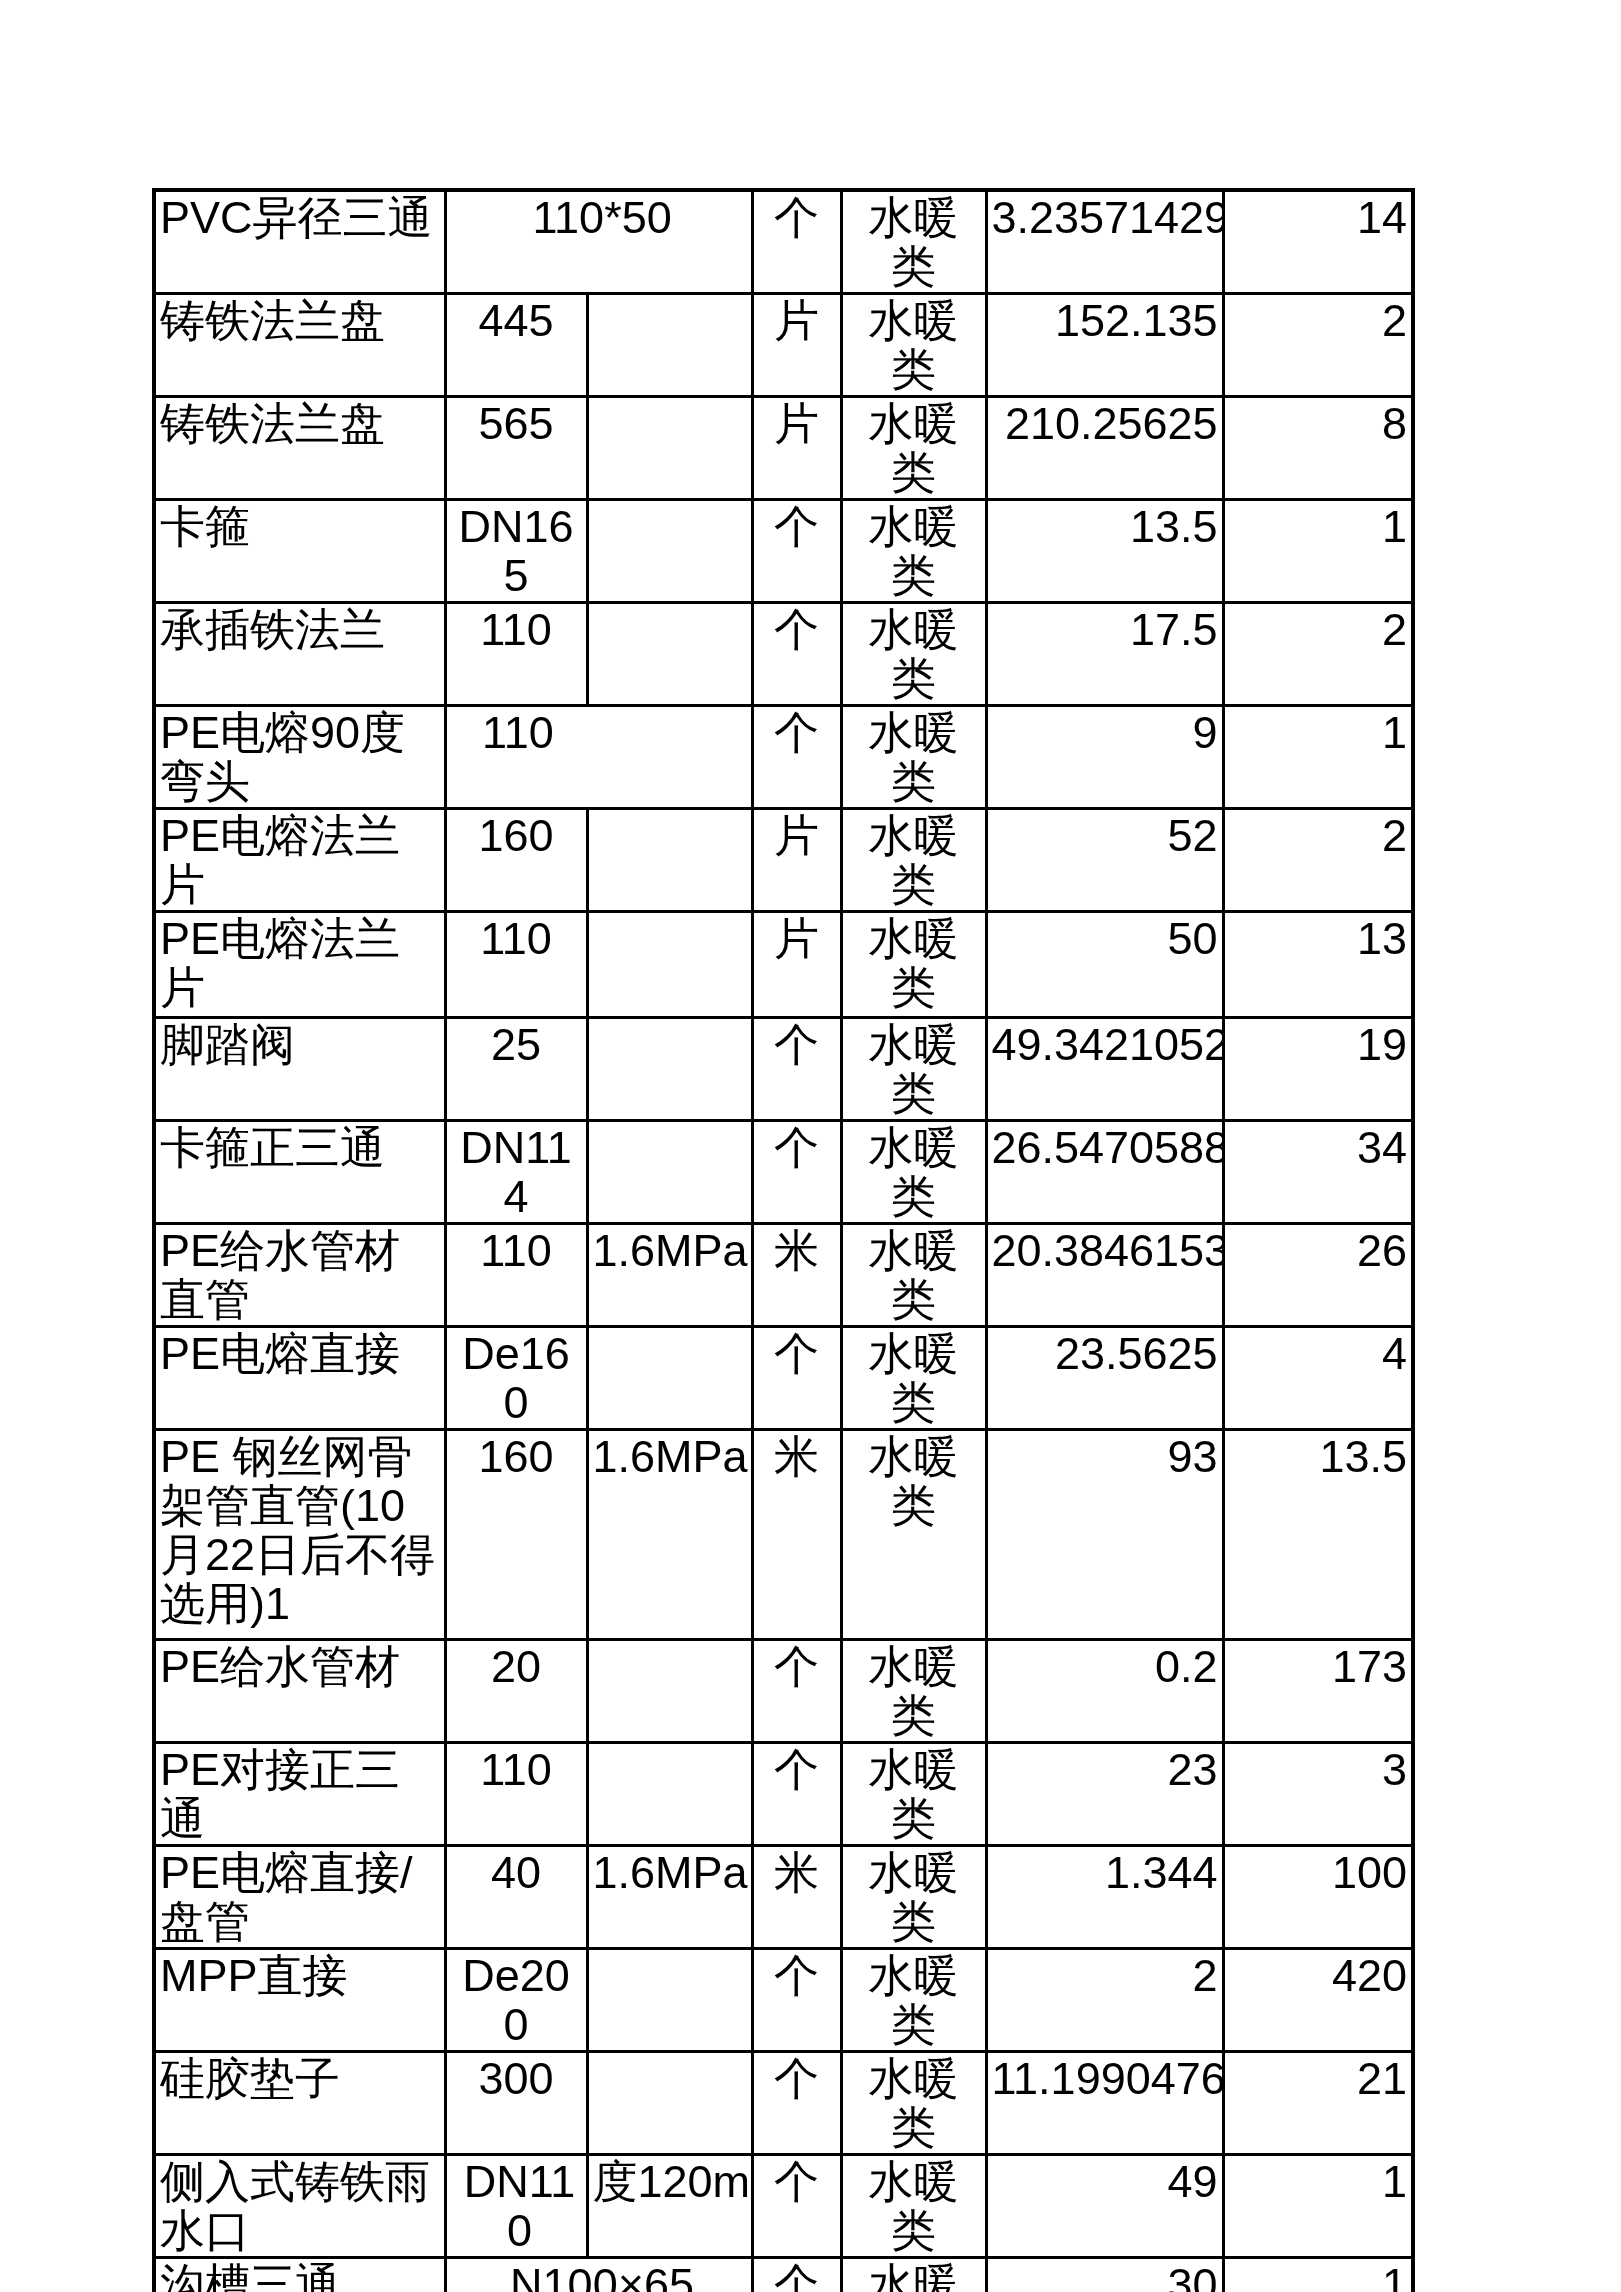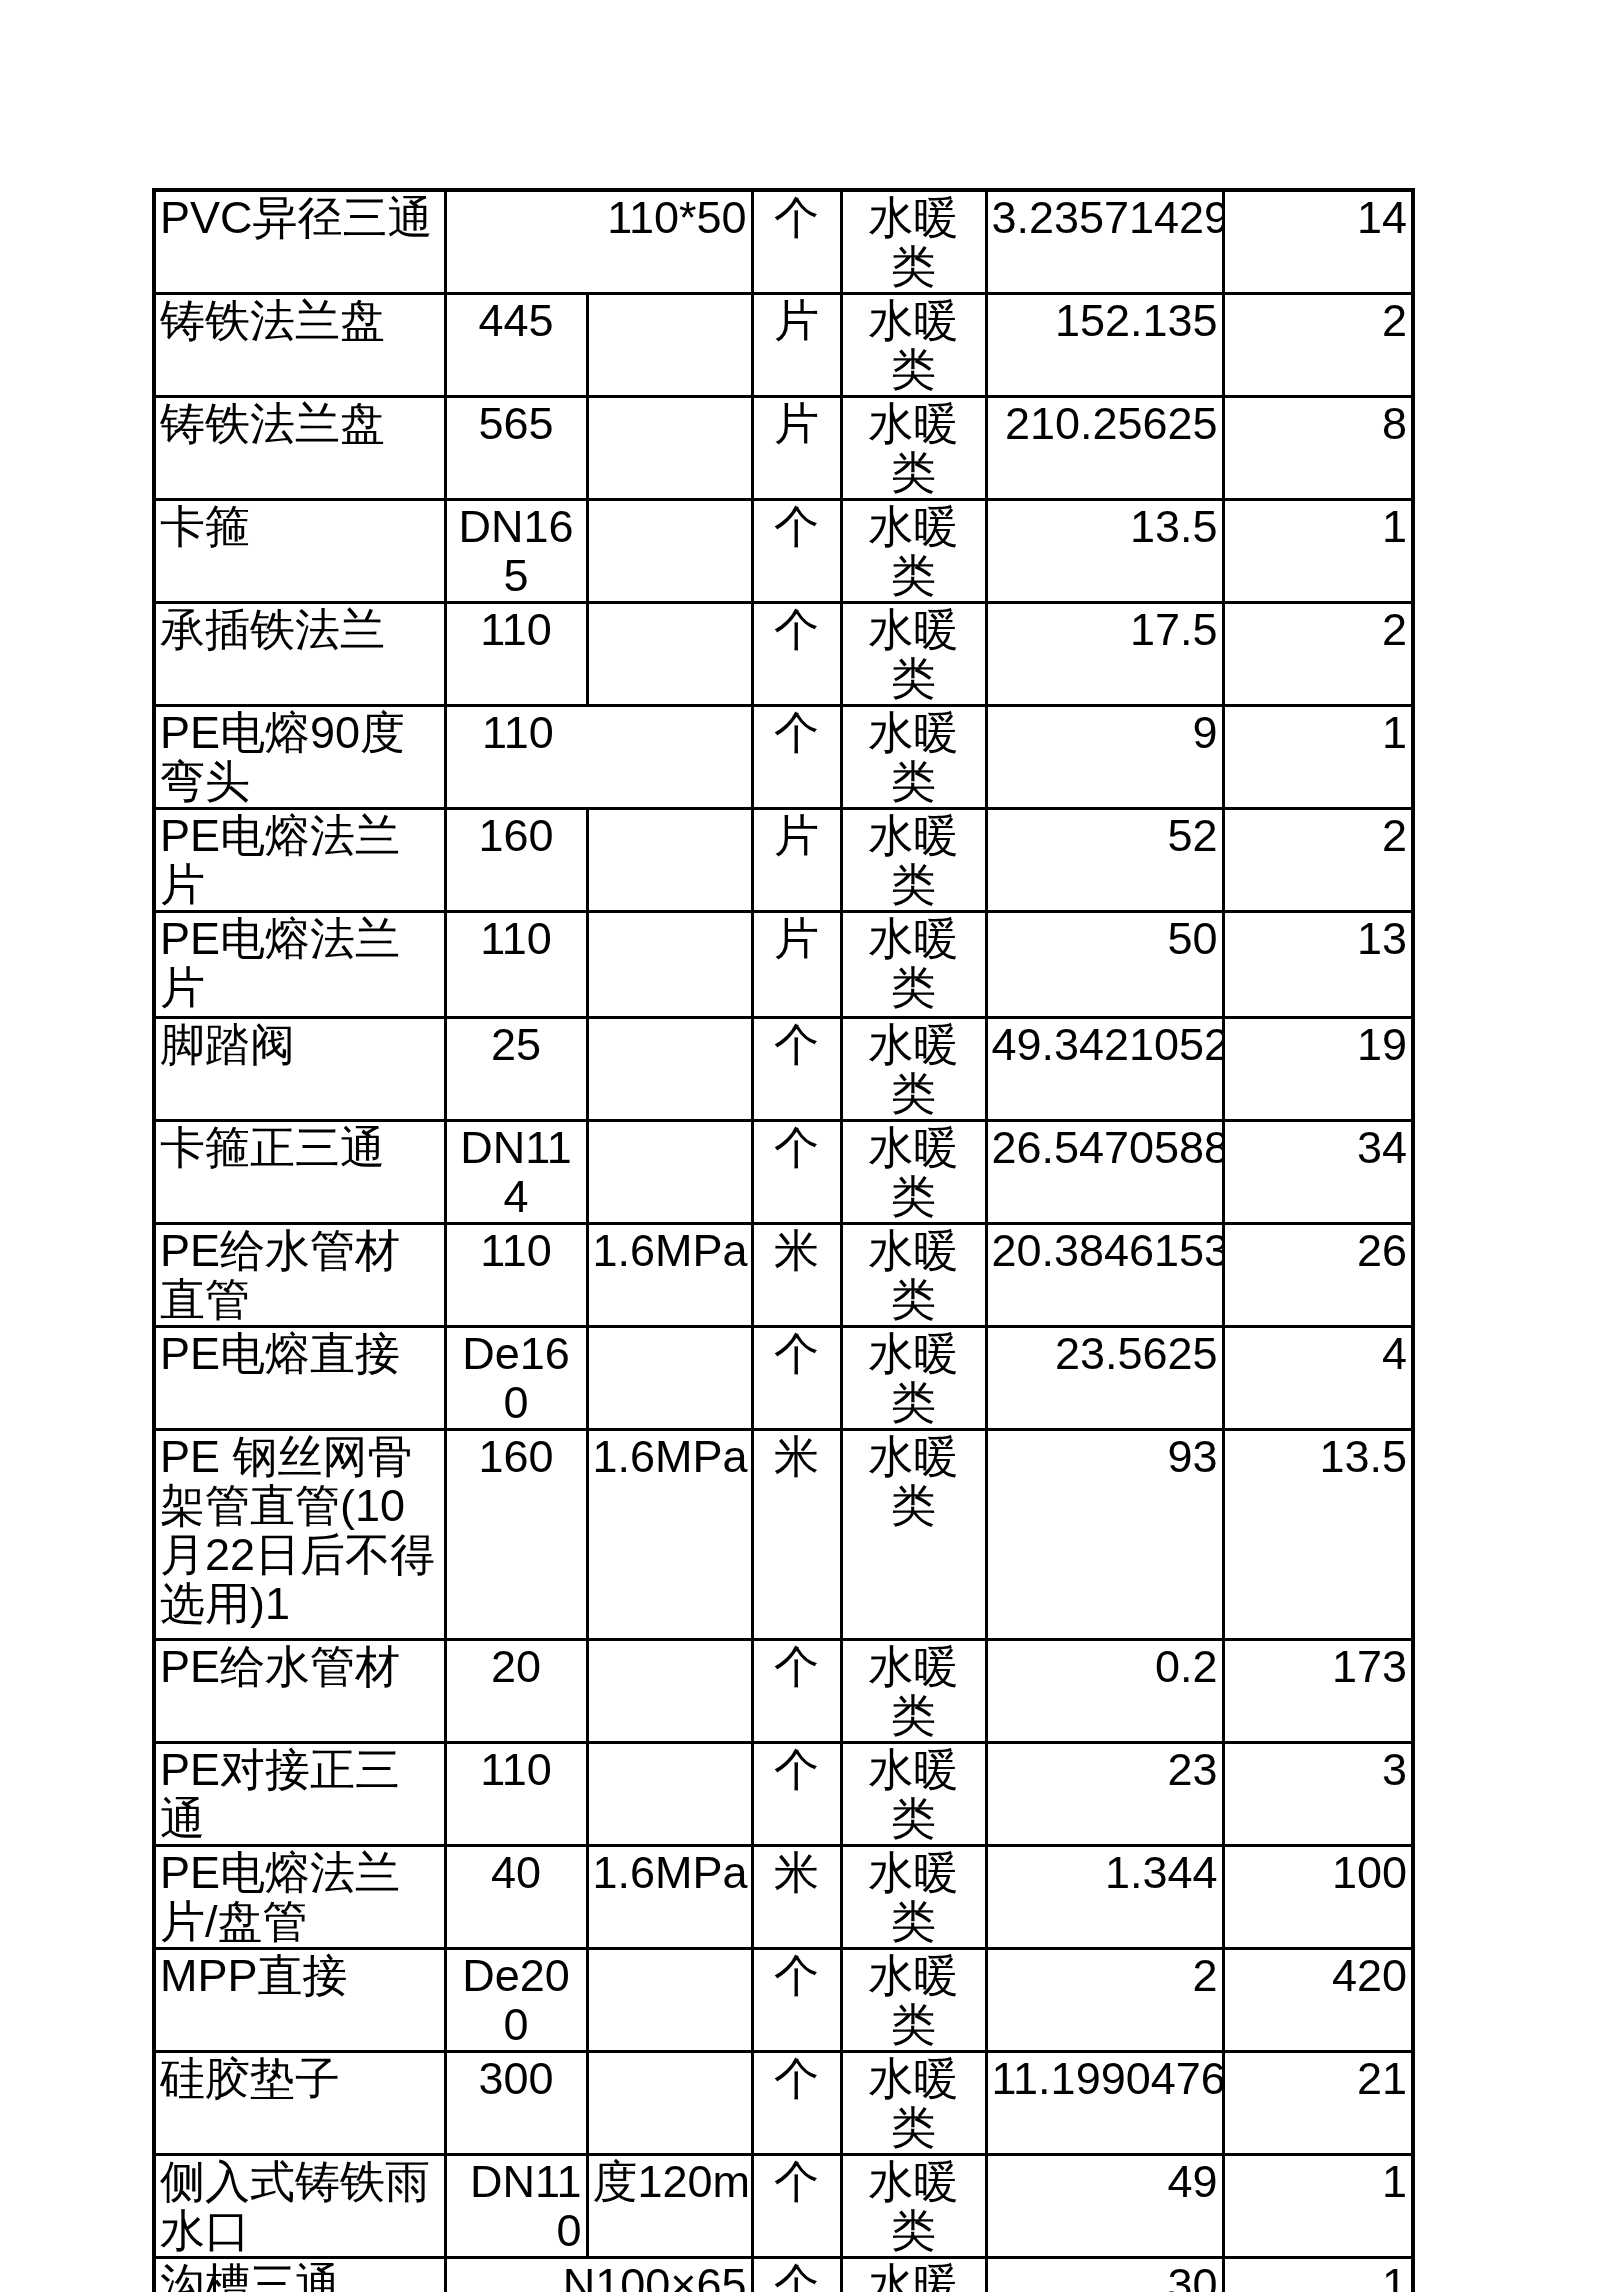--- a/index.html
+++ b/index.html
@@ -29,21 +29,21 @@
     border: 3.9px solid #000;
     font-size: 45px;
     line-height: 49px;
     vertical-align: top;
     padding: 1px 3.9px;
     overflow: hidden;
     word-break: break-all;
   }
   td.c-name  { text-align: left; padding-left: 6.9px; padding-right: 2px; }
   td.c-spec  { text-align: center; padding-left: 2px; padding-right: 2px; }
-  td.c-spec.align-left { text-align: right; padding-left: 11px; }
+  td.c-spec.align-left { text-align: center; padding-left: 11px; }
   td.c-spec.center-left { text-align: center; padding-right: 165px; }
   td.c-spec2 { text-align: center; padding-left: 2px; padding-right: 0; white-space: nowrap; }
   td.c-unit  { text-align: center; vertical-align: middle; padding: 1px 2px; }
   td.c-cat   { text-align: center; padding: 1px 2px; }
   td.c-price { text-align: right; font-size: 39px; padding-right: 5.9px; white-space: nowrap; }
   td.c-qty   { text-align: right; font-size: 43px; padding-right: 7.8px; white-space: nowrap; }
 </style>
 </head>
 <body>
 
@@ -186,21 +186,21 @@
         <tr style="height: 102px; margin-left: 8px;">
           <td class="c-name">PE对接正三通</td>
           <td class="c-spec">110</td>
           <td class="c-spec2"></td>
           <td class="c-unit">个</td>
           <td class="c-cat">水暖类</td>
           <td class="c-price">23</td>
           <td class="c-qty">3</td>
         </tr>
         <tr style="height: 103px;">
-          <td class="c-name">PE电熔法兰片/盘管</td>
+          <td class="c-name">PE电熔直接/盘管</td>
           <td class="c-spec">40</td>
           <td class="c-spec2">1.6MPa</td>
           <td class="c-unit">米</td>
           <td class="c-cat">水暖类</td>
           <td class="c-price">1.344</td>
           <td class="c-qty">100</td>
         </tr>
         <tr style="height: 50px;">
           <td class="c-name">MPP直接</td>
           <td class="c-spec">De200</td>

